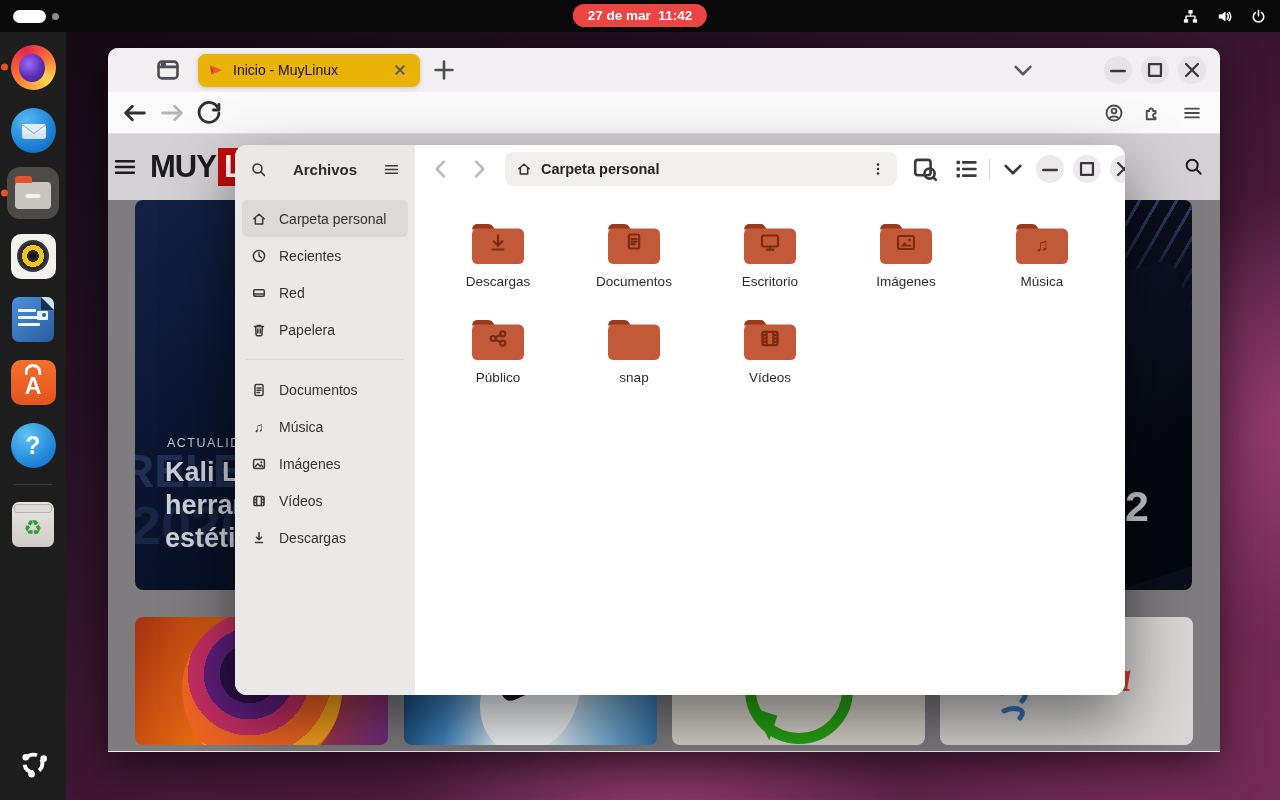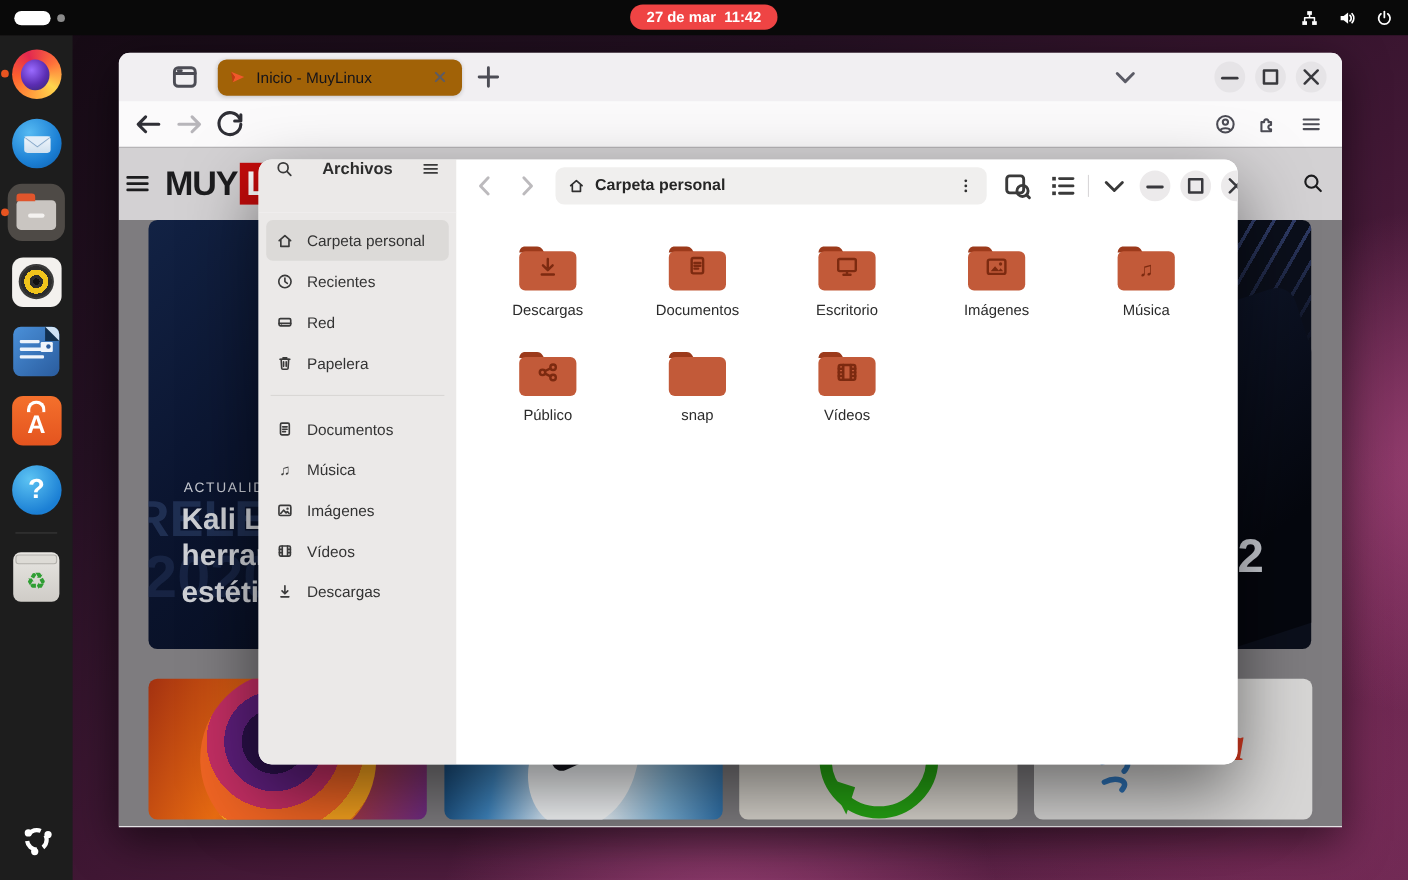--- a/index.html
+++ b/index.html
@@ -53,21 +53,21 @@
   .hp-circle{width:45px;height:45px;border-radius:50%;background:radial-gradient(circle at 35% 28%,#5cc3f3,#1b7fd4 72%);color:#fff;font-size:25px;font-weight:700;display:grid;place-items:center;}
   .tr-box{width:42px;height:45px;border-radius:7px;background:linear-gradient(180deg,#e8e6e2,#cfccc7);position:relative;display:grid;place-items:center;font-size:21px;color:#2f9e33;}
   .tr-lid{position:absolute;top:2px;left:2px;right:2px;height:9px;background:#dddbd6;border:1px solid #b2b0ab;border-radius:3px;}
   .tr-box span{margin-top:8px;}
 
   
   .ff-window { position:absolute; left:108px; top:48px; width:1112px; height:704px; border-radius:10px 10px 0 0; overflow:hidden; z-index:10; box-shadow:0 12px 40px rgba(0,0,0,.55); background:#f1eff2; }
   .tabbar { height:44px; background:#f1eff2; display:flex; align-items:center; }
   .chrome-btn { width:28px; height:28px; border-radius:6px; display:grid; place-items:center; color:#4c4c55; }
   .ffview-btn { margin-left:46px; }
-  .tab { margin-left:16px; width:222px; height:33px; background:#a16207; border-radius:8px; box-shadow:0 1px 4px rgba(0,0,0,.18); display:flex; align-items:center; padding:0 10px; }
+  .tab { margin-left:16px; width:222px; height:33px; background:#eab308; border-radius:8px; box-shadow:0 1px 4px rgba(0,0,0,.18); display:flex; align-items:center; padding:0 10px; }
   .tab .favicon { width:16px; height:16px; }
   .tab .tab-title { flex:1; margin-left:9px; font-size:14px; color:#15141a; white-space:nowrap; overflow:hidden; }
   .tab .tab-close { width:20px; height:20px; display:grid; place-items:center; color:#5b5b66; }
   .newtab-btn { margin-left:10px; }
   .tabbar-spacer { flex:1; }
   .win-circle { width:28px; height:28px; border-radius:50%; background:#e6e4e7; display:grid; place-items:center; color:#38383d; margin-left:9px; }
   .tabbar .alltabs { margin-right:58px; color:#5b5b66; }
   .tabbar .win-controls { display:flex; margin-right:14px; }
   .navbar { height:42px; background:#fbfafb; border-bottom:1px solid #e0dee1; display:flex; align-items:center; padding:0 12px; }
   .nav-btn { width:30px; height:30px; border-radius:6px; display:grid; place-items:center; color:#2f2f36; margin-right:7px; }
@@ -108,21 +108,21 @@
   .anime-pink { position:absolute; left:108px; top:60px; width:16px; height:8px; background:#d03a76; border-radius:4px; transform:rotate(-18deg); }
   .card-whatsapp { left:564px; background:#d9d5ce; }
   .wa-ring { position:absolute; left:73px; top:19px; width:108px; height:108px; border:11px solid #26a513; border-radius:50%; }
   .wa-ring::after { content:""; position:absolute; left:-8px; bottom:-4px; width:0; height:0; border-top:26px solid #26a513; border-left:26px solid transparent; transform:rotate(18deg); }
   .card-java { left:832px; background:#d7d6d5; }
   .java-text { position:absolute; left:106px; top:34px; font-family:"Liberation Serif", serif; font-style:italic; font-weight:700; font-size:44px; color:#d53a21; }
   .java-swirl { position:absolute; left:52px; top:42px; width:56px; height:72px; color:#2f74b8; }
 
   
   .files-window { position:absolute; left:235px; top:145px; width:890px; height:550px; border-radius:12px; overflow:hidden; z-index:30; box-shadow:0 26px 64px rgba(0,0,0,.5); display:grid; grid-template-columns:180px 1fr; grid-template-rows:48px 1fr; background:#fff; }
-  .fs-sb-header { background:#ebe9e8; display:flex; align-items:flex-start; justify-content:space-between; padding:0 15px; }
+  .fs-sb-header { background:#ebe9e8; display:flex; align-items:center; justify-content:space-between; padding:0 15px; }
   .fs-sb-header .ficon { width:17px; height:17px; color:#3a3a3a; }
   .fs-title { font-size:15px; font-weight:700; color:#2c2c2c; }
   .fs-main-header { background:#fff; display:flex; align-items:center; padding:0 12px; }
   .fs-nav { width:28px; height:28px; display:grid; place-items:center; color:#bcbabd; }
   .fs-nav + .fs-nav { margin-left:10px; }
   .path-pill { margin-left:12px; width:392px; height:34px; background:#f0efee; border-radius:8px; display:flex; align-items:center; padding:0 11px; gap:9px; }
   .path-pill .ficon { width:16px; height:16px; color:#2f2f2f; }
   .path-label { font-size:14.5px; font-weight:700; color:#262626; flex:1; }
   .hdr-icon { width:28px; height:28px; display:grid; place-items:center; color:#3a3a3a; }
   .list-group { display:flex; align-items:center; gap:9px; margin-left:13px; }

